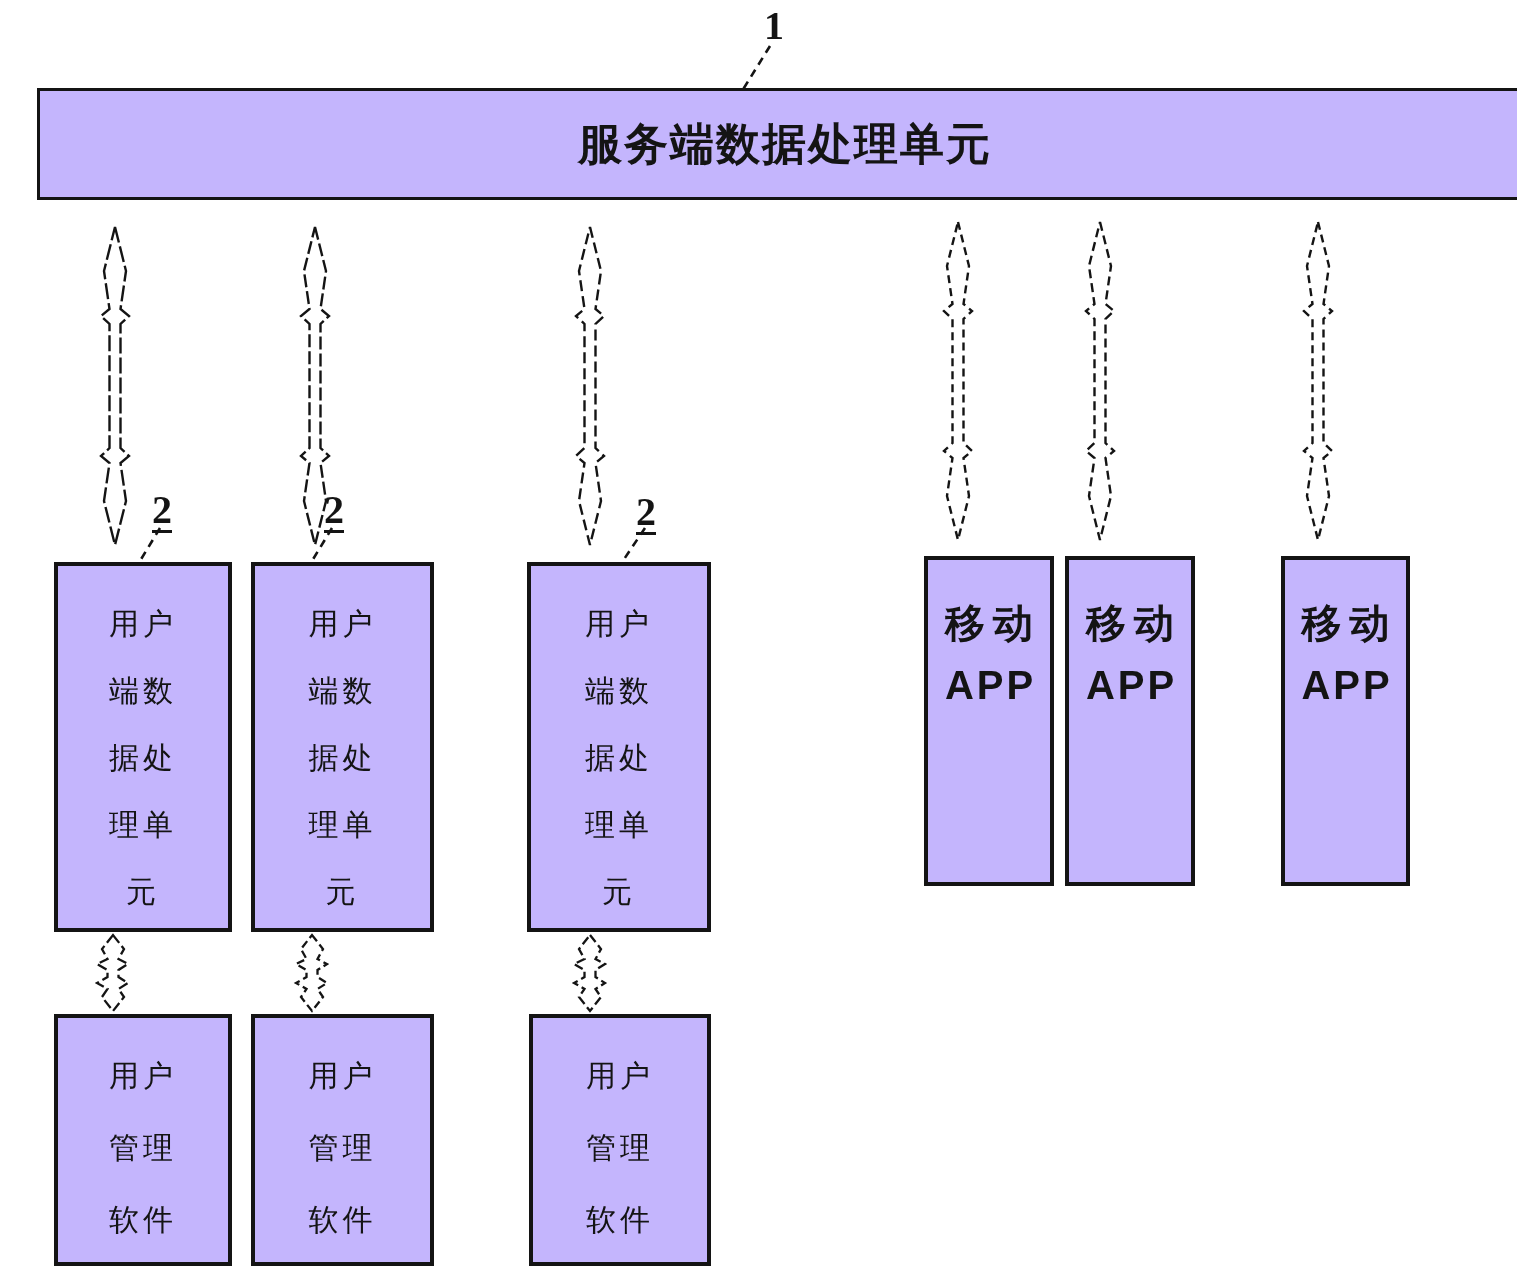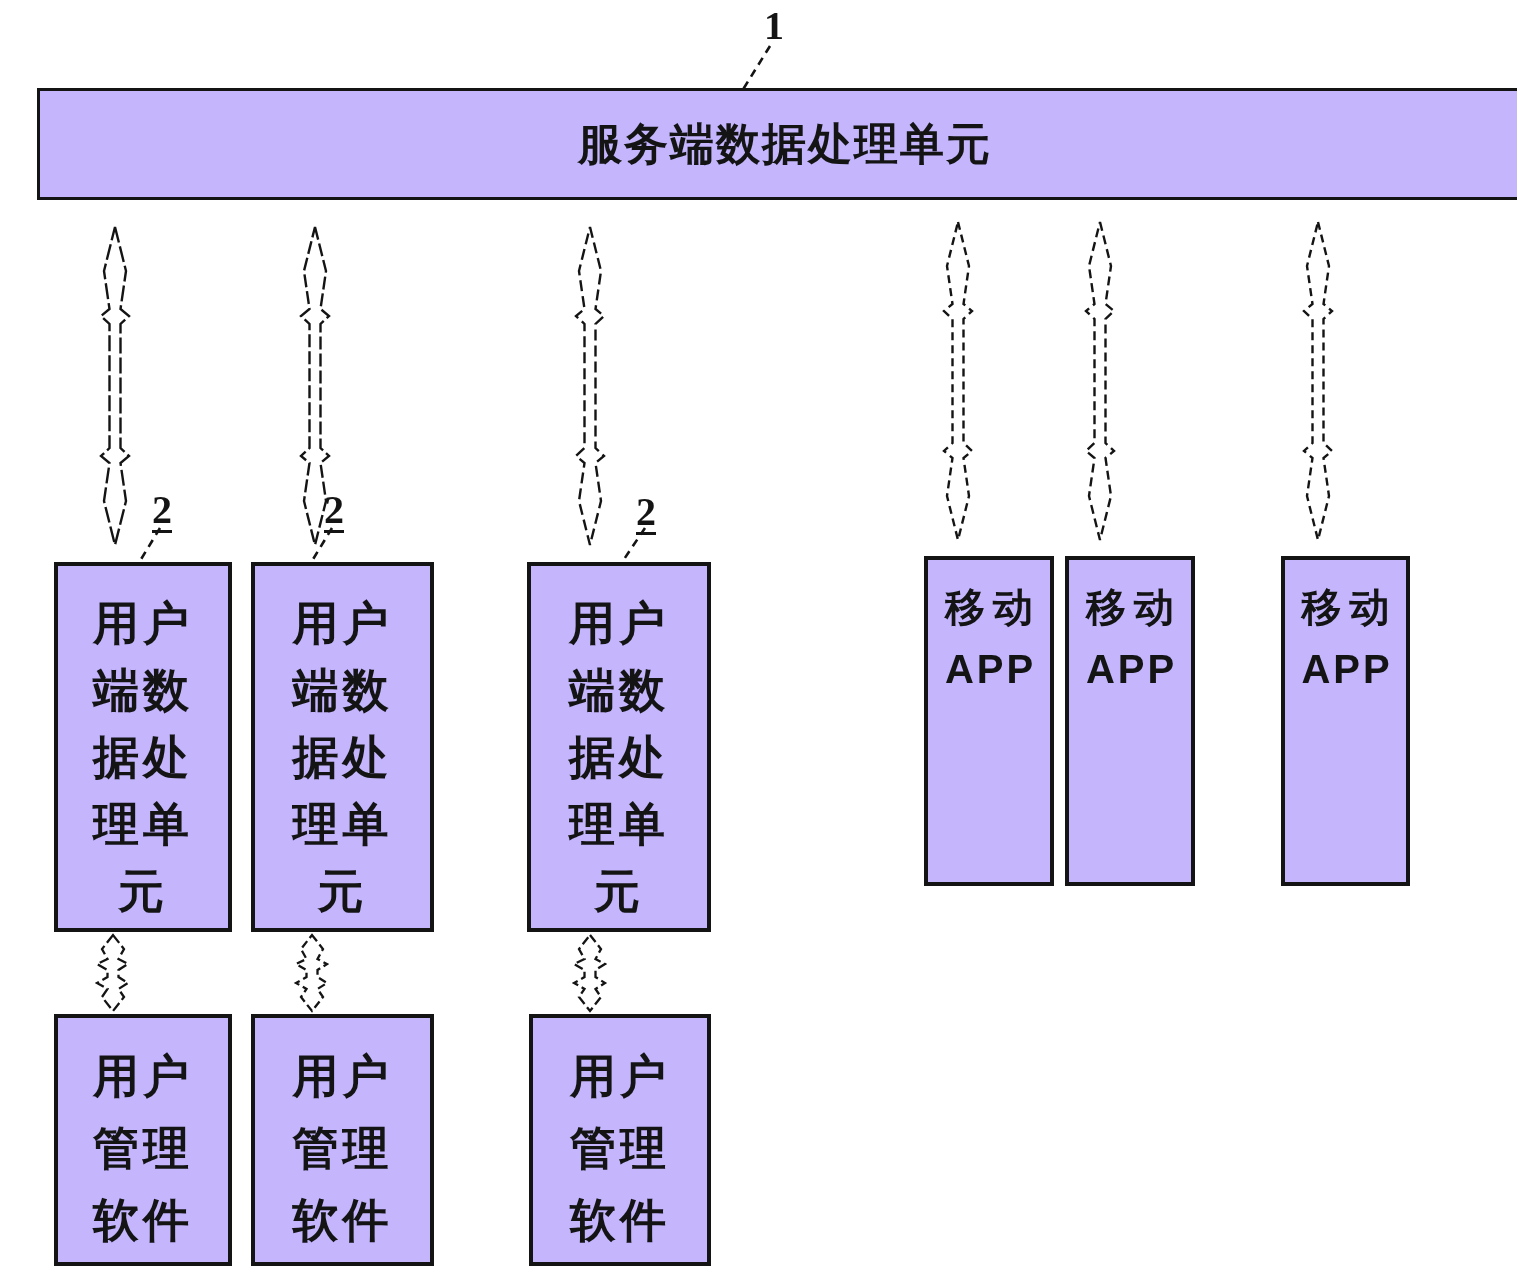--- a/index.html
+++ b/index.html
@@ -27,36 +27,36 @@
     border-width:3px;
     justify-content:center;
   }
   .server-box .label{
     font-size:44px;
     font-weight:600;
     letter-spacing:2px;
     white-space:nowrap;
   }
   .vbox-line{
-    font-size:46px;
-    font-weight:700;
+    font-size:30px;
+    font-weight:400;
     line-height:67px;
     white-space:nowrap;
     letter-spacing:4px;
   }
   .client-box{top:562px;height:370px;padding-top:24px;}
   .client-box-1{left:25px;width:178px;}
   .client-box-2{left:222px;width:183px;}
   .client-box-3{left:498px;width:184px;}
   .soft-box{top:1014px;height:252px;padding-top:22px;}
   .soft-box .vbox-line{line-height:72px;}
   .soft-box-1{left:25px;width:178px;}
   .soft-box-2{left:222px;width:183px;}
   .soft-box-3{left:500px;width:182px;}
-  .app-box{top:556px;height:330px;padding-top:16px;}
+  .app-box{top:556px;height:330px;padding-top:32px;}
   .app-box-1{left:895px;width:130px;}
   .app-box-2{left:1036px;width:130px;}
   .app-box-3{left:1252px;width:129px;}
   .app-line{
     font-size:40px;font-weight:600;line-height:62px;
     letter-spacing:8px;white-space:nowrap;text-indent:8px;
   }
   .app-line.latin{letter-spacing:3px;text-indent:3px;font-family:Liberation Sans, sans-serif;}
   .ref-label{
     position:absolute;

